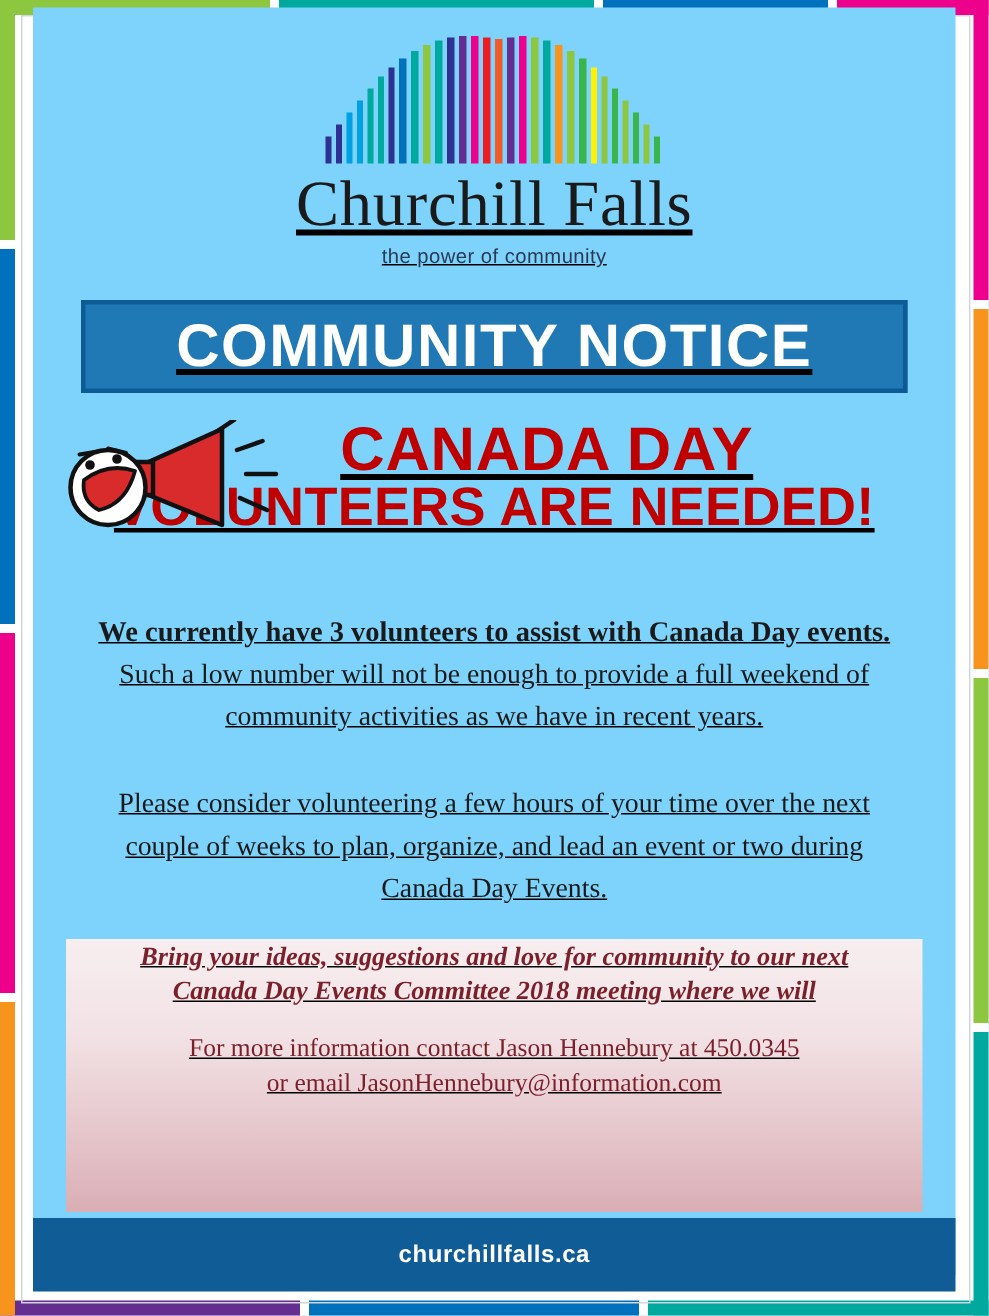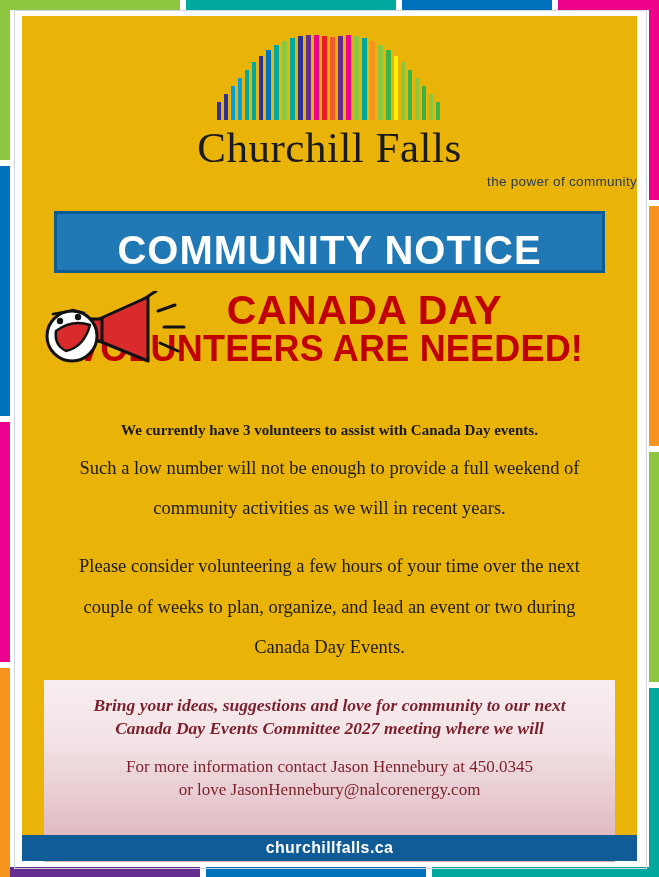--- a/index.html
+++ b/index.html
@@ -25,25 +25,26 @@
 
   
   .border-seg {
     position: absolute;
   }
 
   
   .content {
     position: absolute;
     left: 22px;
-    top: 16px;
+    top: 5px;
     width: 615px;
     height: 845px;
-    background: #eab308;
+    background: #7dd3fc;
     box-sizing: border-box;
+    text-decoration: underline;
   }
 
   
   .logo-block {
     text-align: center;
     padding-top: 18px;
   }
   .logo-bars {
     display: block;
     margin: 0 auto;
@@ -55,31 +56,30 @@
     color: #1a1a1a;
     margin-top: 4px;
     line-height: 1;
   }
   .logo-sub {
     font-family: "Liberation Sans", sans-serif;
     font-size: 13.5px;
     color: #2a3a56;
     margin-top: 5px;
     letter-spacing: 0.3px;
-    text-align: right;
   }
 
   
   .notice-bar {
     margin: 22px 32px 12px 32px;
     background: #2079b5;
     border: 3px solid #0d5b94;
     height: 56px;
     display: flex;
-    align-items: flex-end;
+    align-items: center;
     justify-content: center;
   }
   .notice-bar span {
     font-family: "Liberation Sans", sans-serif;
     font-weight: bold;
     font-size: 40px;
     color: #ffffff;
     letter-spacing: 1px;
     line-height: 1;
   }
@@ -124,41 +124,40 @@
     margin-top: -4px;
   }
 
   
   .body-wrap {
     margin: 10px 42px 0 42px;
     text-align: center;
     color: #1a1a1a;
   }
   .para-bold {
-    font-size: 15px;
+    font-size: 19px;
     font-weight: bold;
     line-height: 1.25;
     margin-top: 28px;
   }
   .para {
     font-size: 18.5px;
     line-height: 1.33;
-    margin-top: 16px;
+    margin-top: 4px;
   }
   .para-gap {
     margin-top: 33px;
   }
 
   
   .callout {
     margin: 20px 22px 0 22px;
     height: 182px;
     background: linear-gradient(180deg, #f7eef0 0%, #f2e2e5 35%, #e4c3c8 75%, #d9aeb5 100%);
     text-align: center;
-    padding-top: 14px;
     box-sizing: border-box;
   }
   .callout-italic {
     font-style: italic;
     font-weight: bold;
     font-size: 17.5px;
     color: #7b1f2b;
     line-height: 1.32;
     padding: 0 40px;
   }
@@ -176,21 +175,21 @@
     color: #7b1f2b;
     line-height: 1.35;
   }
 
   
   .footer-bar {
     position: absolute;
     left: 22px;
     bottom: 16px;
     width: 615px;
-    height: 26px;
+    height: 49px;
     background: #0f5c96;
     display: flex;
     align-items: center;
     justify-content: center;
   }
   .footer-bar span {
     font-family: "Liberation Sans", sans-serif;
     font-weight: bold;
     font-size: 16px;
     color: #ffffff;
@@ -295,32 +294,32 @@
         <div class="headline-1">CANADA DAY</div>
       </div>
       <div class="headline-2-wrap">
         <div class="headline-2">VOLUNTEERS ARE NEEDED!</div>
       </div>
     </div>
 
     <div class="body-wrap">
       <div class="para-bold">We currently have 3 volunteers to assist with Canada Day events.</div>
       <div class="para">Such a low number will not be enough to provide a full weekend of</div>
-      <div class="para">community activities  as we will in recent years.</div>
+      <div class="para">community activities  as we have in recent years.</div>
 
       <div class="para para-gap">Please consider volunteering a few hours of your time over the next</div>
       <div class="para">couple of weeks to plan, organize, and lead an event or two during</div>
       <div class="para">Canada Day Events.</div>
     </div>
 
     <div class="callout">
       <div class="callout-italic">Bring your ideas, suggestions and love for community to our next</div>
-      <div class="callout-italic">Canada Day Events Committee 2027 meeting where we will</div>
+      <div class="callout-italic">Canada Day Events Committee 2018 meeting where we will</div>
       <div class="callout-contact">For more information contact Jason Hennebury at 450.0345</div>
-      <div class="callout-contact" style="margin-top:0;">or love JasonHennebury@nalcorenergy.com</div>
+      <div class="callout-contact" style="margin-top:0;">or email JasonHennebury@information.com</div>
     </div>
 
   </div>
 
   <div class="footer-bar">
     <span>churchillfalls.ca</span>
   </div>
 
 </div>
 

